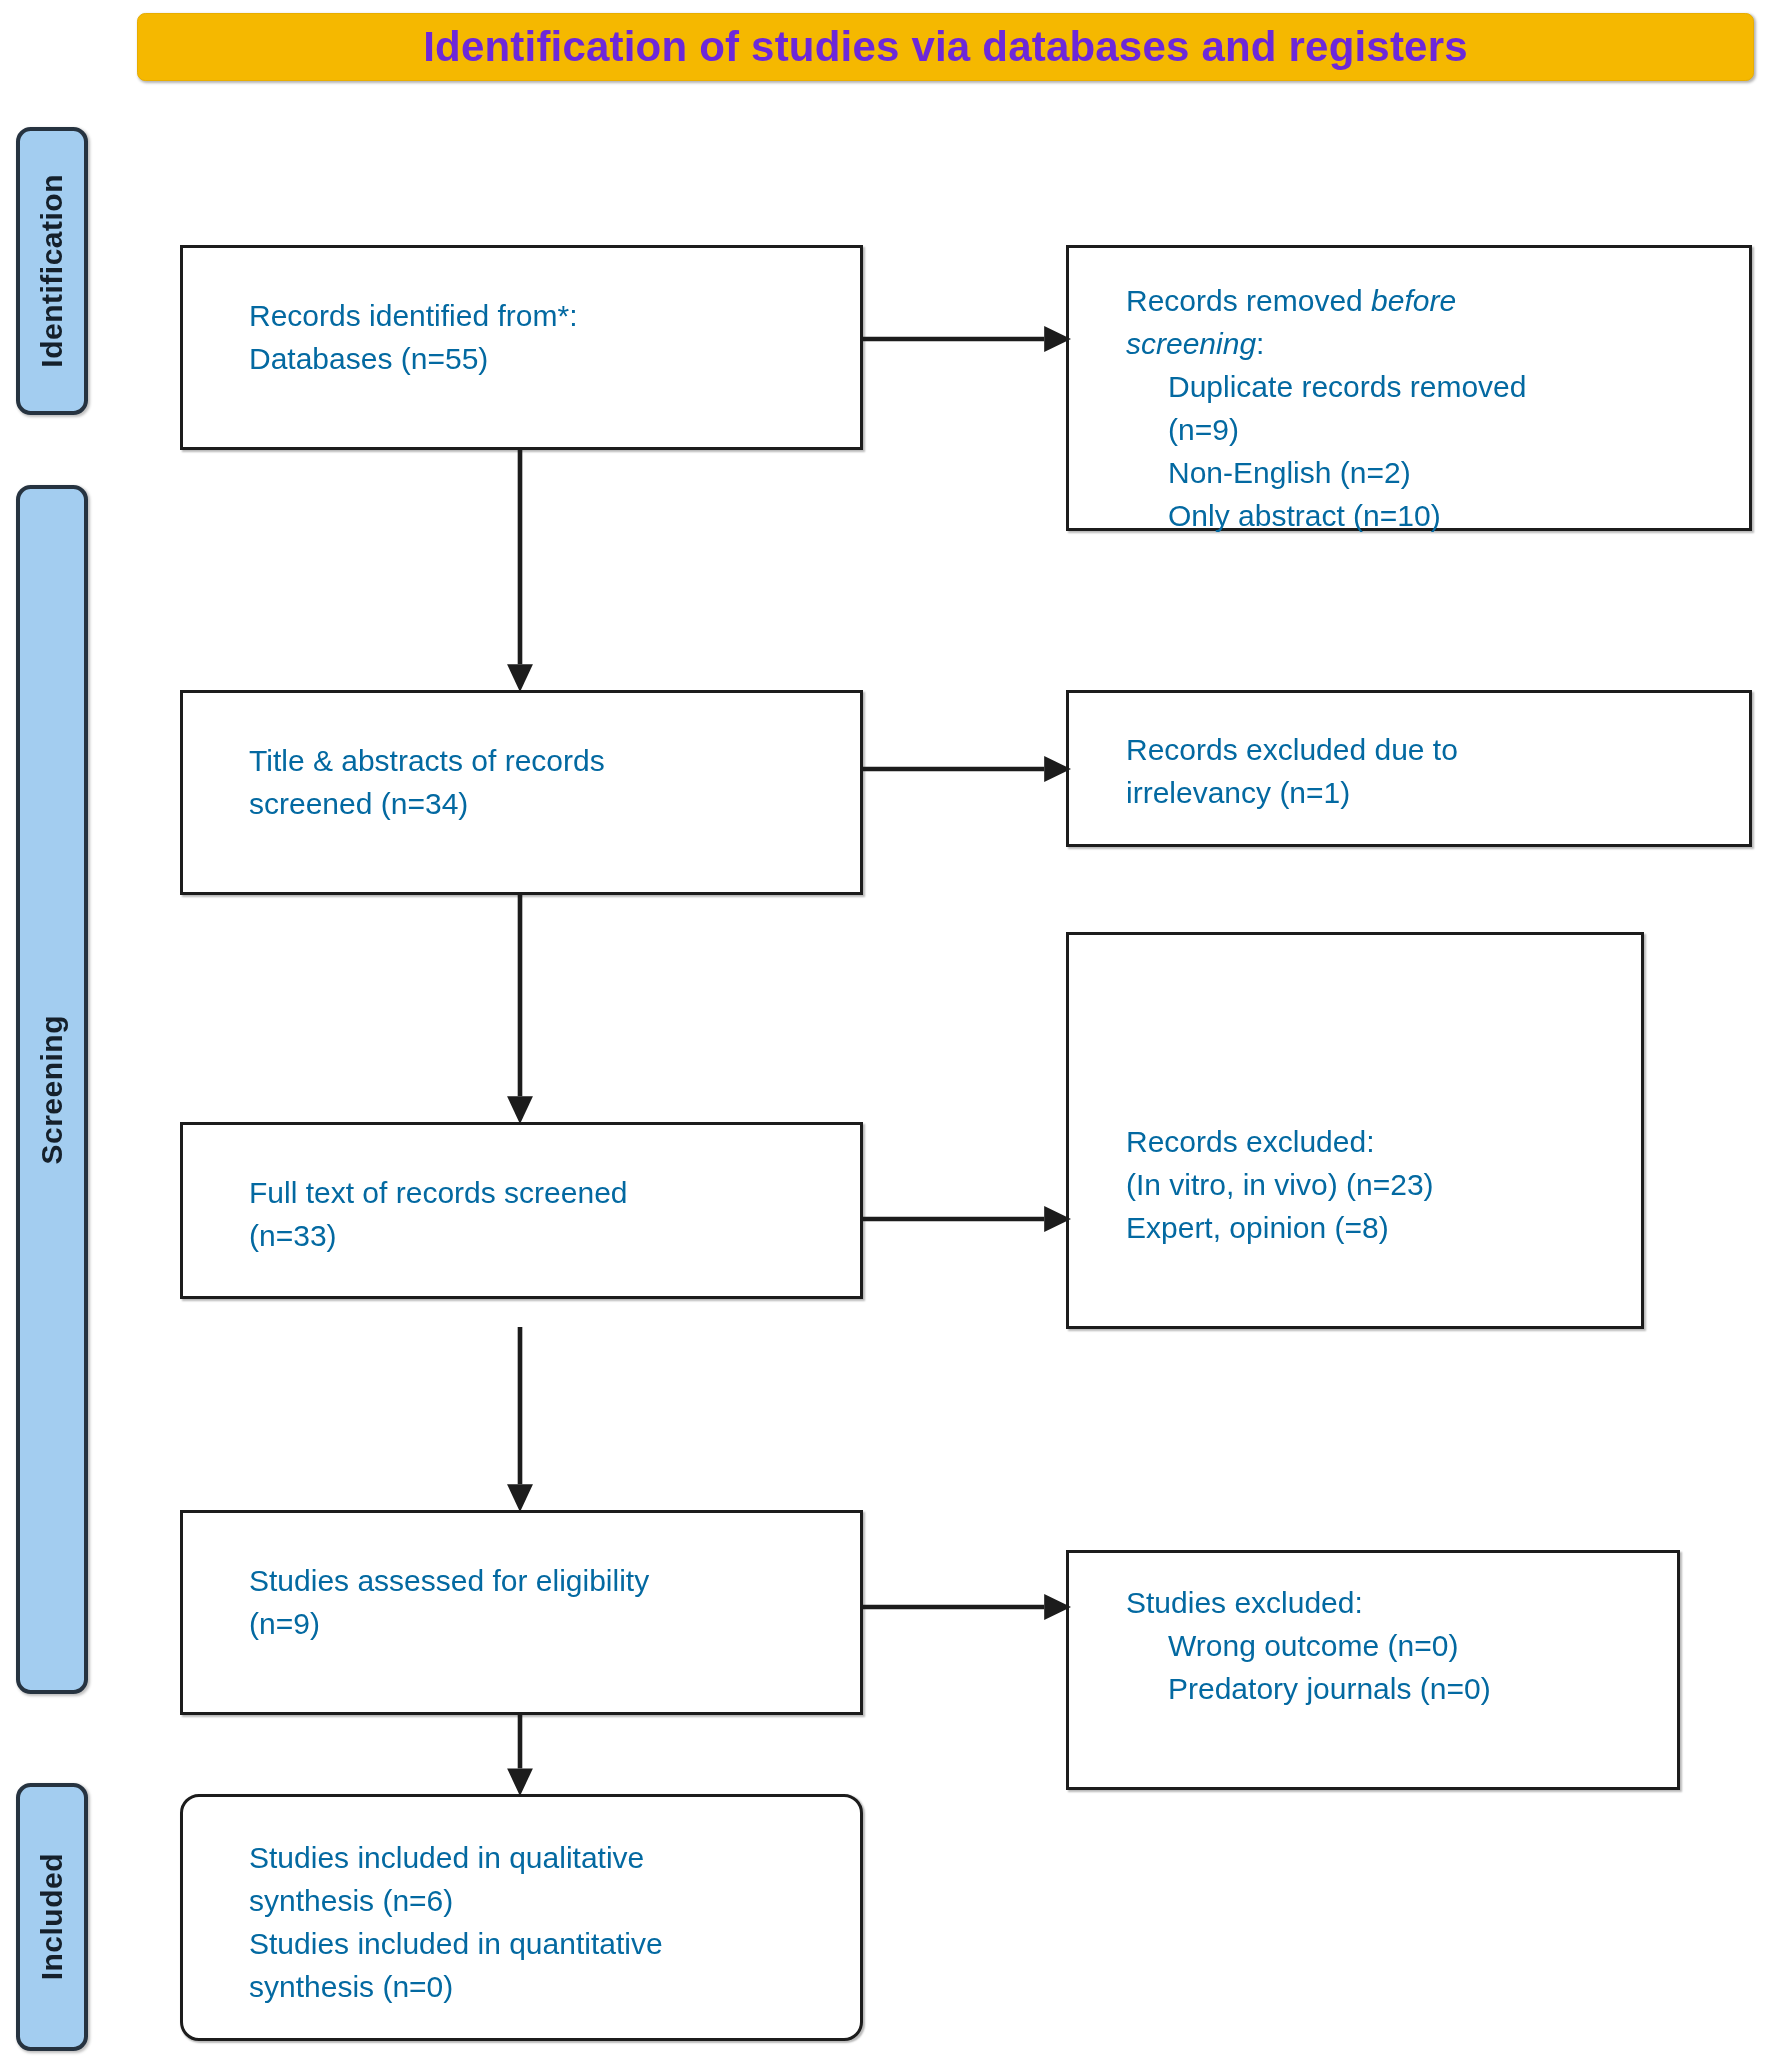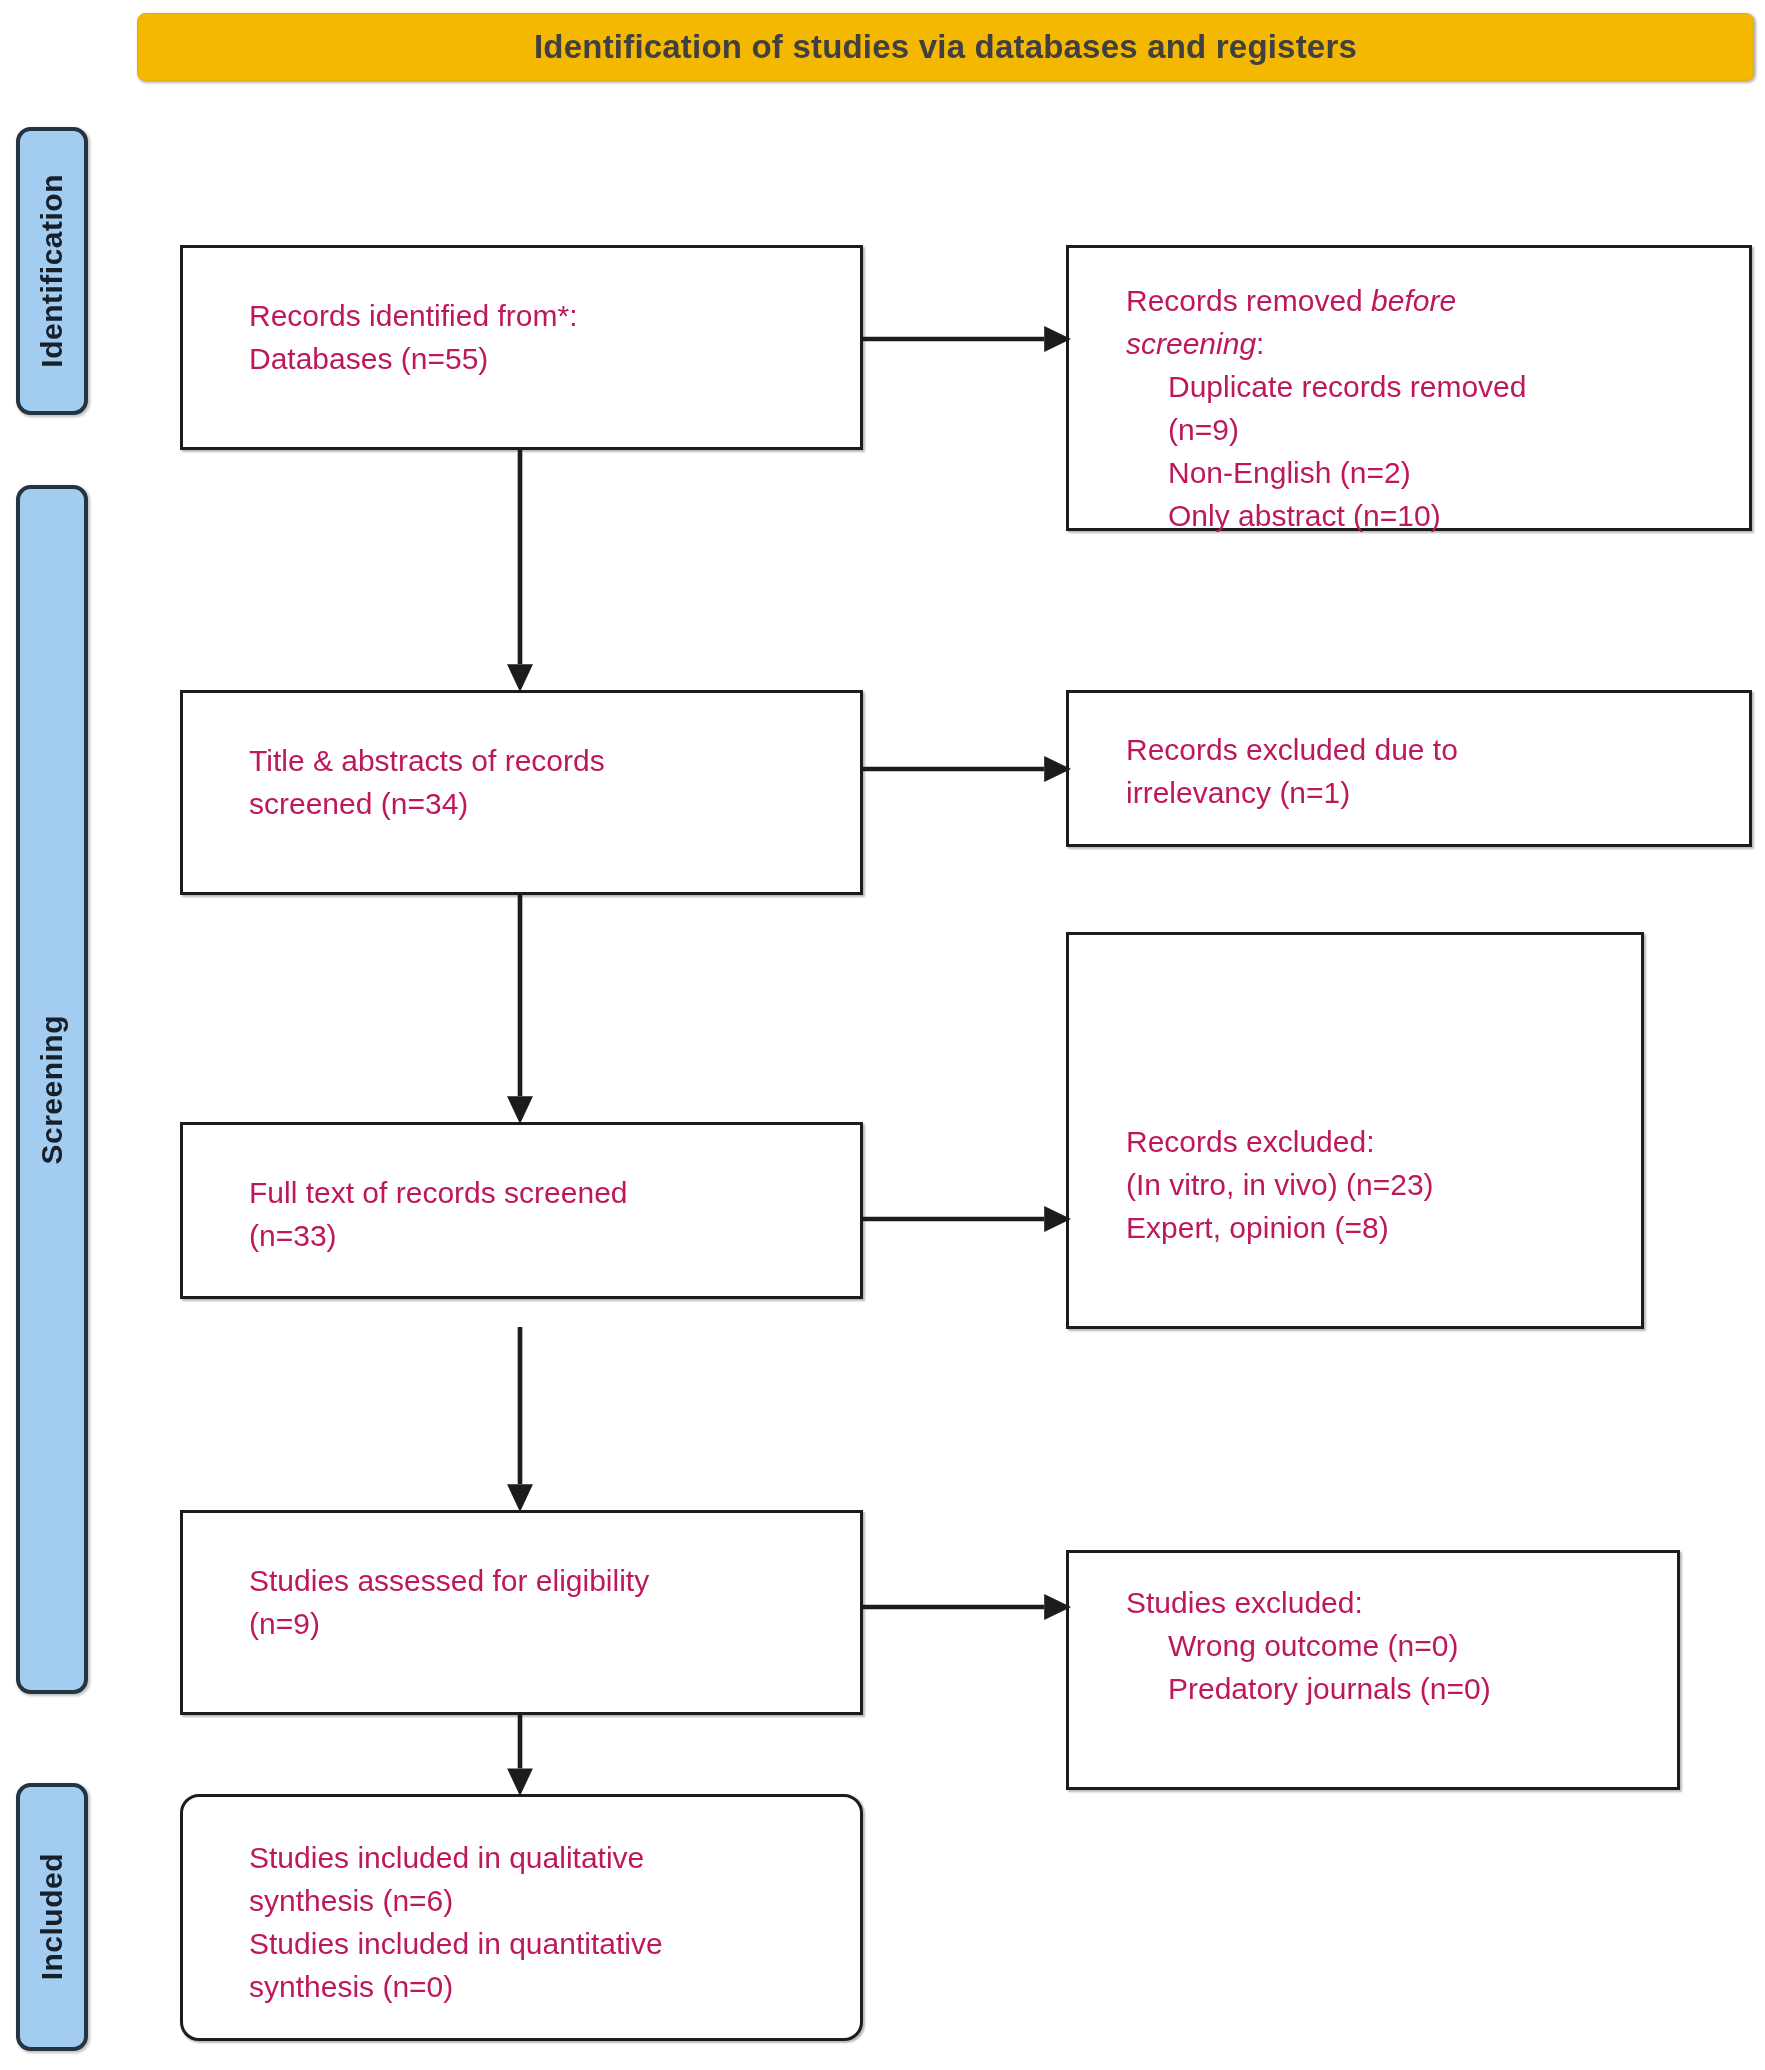--- a/index.html
+++ b/index.html
@@ -29,23 +29,23 @@
     height: 66px;
     background: #f5b800;
     border: 1.8px solid #e8ad00;
     border-radius: 8.3px;
     box-shadow: 1.8px 1.8px 2.8px rgba(0,0,0,0.30);
     display: flex;
     align-items: center;
     justify-content: center;
   }
   .title-banner .title-text {
-    font-size: 33px;
+    font-size: 42px;
     font-weight: bold;
-    color: #404040;
+    color: #6d28d9;
     letter-spacing: 0.2px;
     text-align: center;
     white-space: nowrap;
   }
 
   
   .stage {
     position: absolute;
     left: 15.7px;
     width: 72px;
@@ -78,21 +78,21 @@
     border: 3.7px solid #1c1c1c;
     box-sizing: border-box;
     box-shadow: 1.8px 1.8px 1.8px rgba(0,0,0,0.28);
   }
   .box .box-text {
     position: absolute;
     left: 66px;
     right: 16.6px;
     font-size: 30px;
     line-height: 43px;
-    color: #be185d;
+    color: #0369a1;
   }
   .box .box-text .ind1 { padding-left: 42px; display: block; }
   .box .box-text em { font-style: italic; }
 
   
   #box-identified        { left: 180px; top: 245px;  width: 683px;  height: 205px; }
   #box-identified .box-text   { top: 46px; }
 
   #box-title-abstracts   { left: 180px; top: 690px;  width: 683px;  height: 205px; }
   #box-title-abstracts .box-text { top: 46px; }

